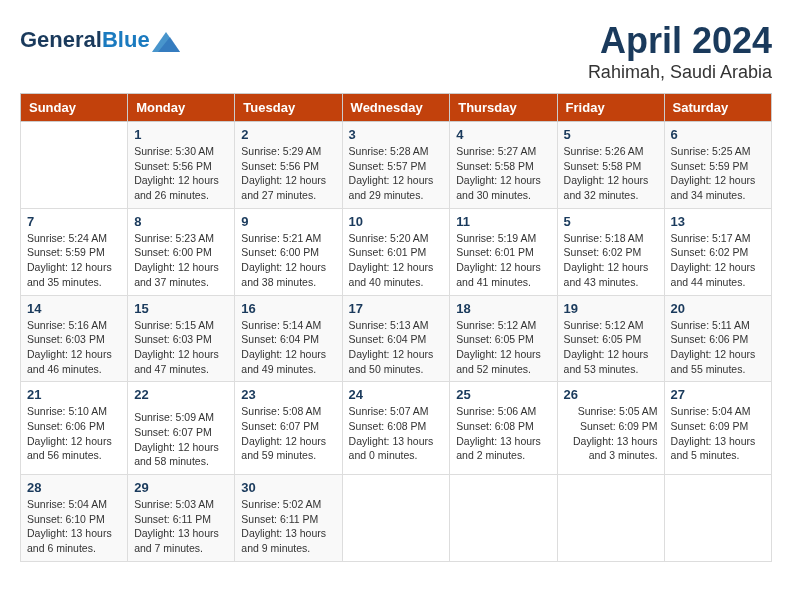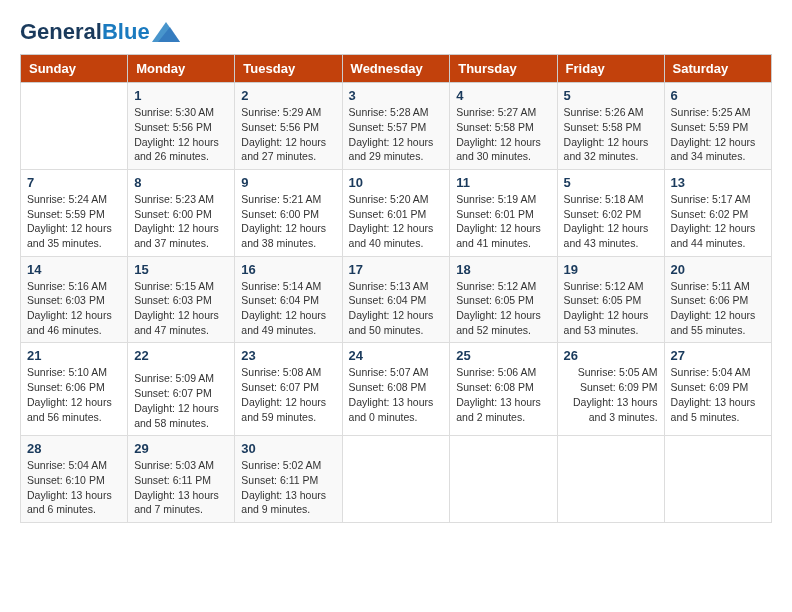--- a/index.html
+++ b/index.html
@@ -85,30 +85,32 @@
     .empty-cell {
       background: #fff !important;
     }
   </style>
 </head>
 <body>
 
 <div class="header-area">
   <div class="logo">
     <div>
-      <div style="display:flex;align-items:center;">
+      <div style="display:flex;align-items:flex-end;margin-top:8px;">
         <span class="logo-text">General<span>Blue</span></span>
         <svg class="logo-icon" viewBox="0 0 28 20" xmlns="http://www.w3.org/2000/svg">
           <polygon points="0,20 14,0 28,20" fill="#1a7abf" opacity="0.8"></polygon>
           <polygon points="6,20 18,5 28,20" fill="#2a6db5" opacity="0.6"></polygon>
         </svg>
       </div>
     </div>
   </div>
   <div class="title-area">
+    <div class="month-title">April 2024</div>
+    <div class="location-title">Rahimah, Saudi Arabia</div>
   </div>
 </div>
 
 <table>
   <thead>
     <tr>
     <th>Sunday</th>
         <th>Monday</th>
         <th>Tuesday</th>
         <th>Wednesday</th>

